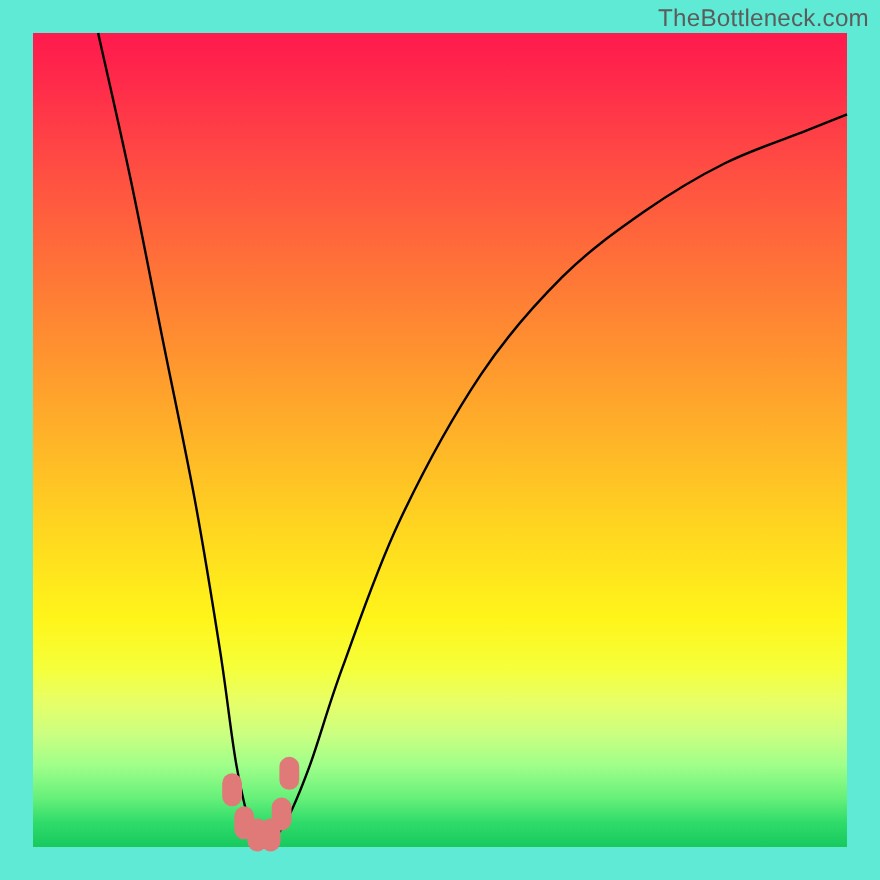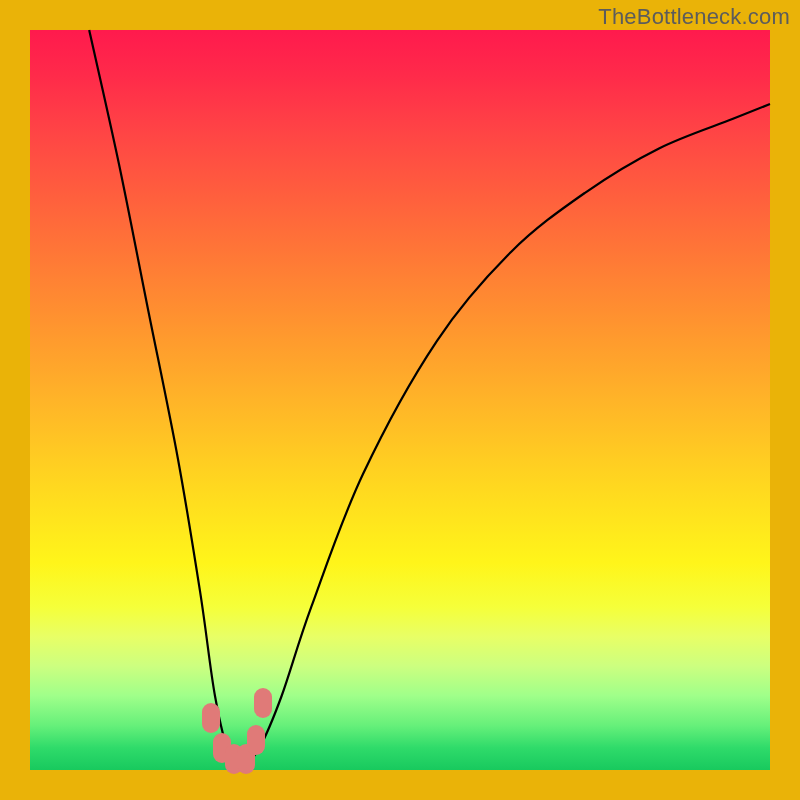--- a/index.html
+++ b/index.html
@@ -10,21 +10,21 @@
     background: #000;
     overflow: hidden;
     font-family: Arial, Helvetica, sans-serif;
   }
   .frame {
     position: absolute;
     left: 0;
     top: 0;
     width: 800px;
     height: 800px;
-    background: #eab308;
+    background: #5eead4;
   }
   .plot {
     position: absolute;
     left: 30px;
     top: 30px;
     width: 740px;
     height: 740px;
     
     background: linear-gradient(to bottom,
       #ff1a4d 0%,

